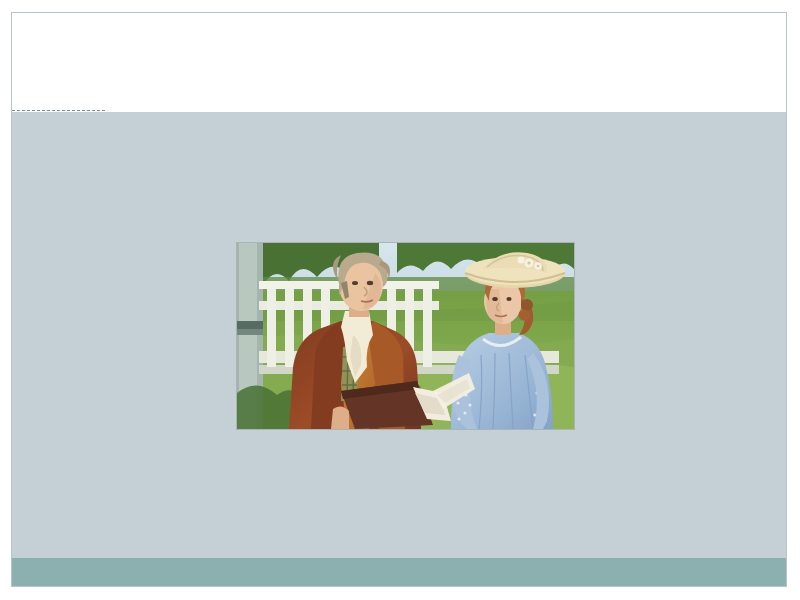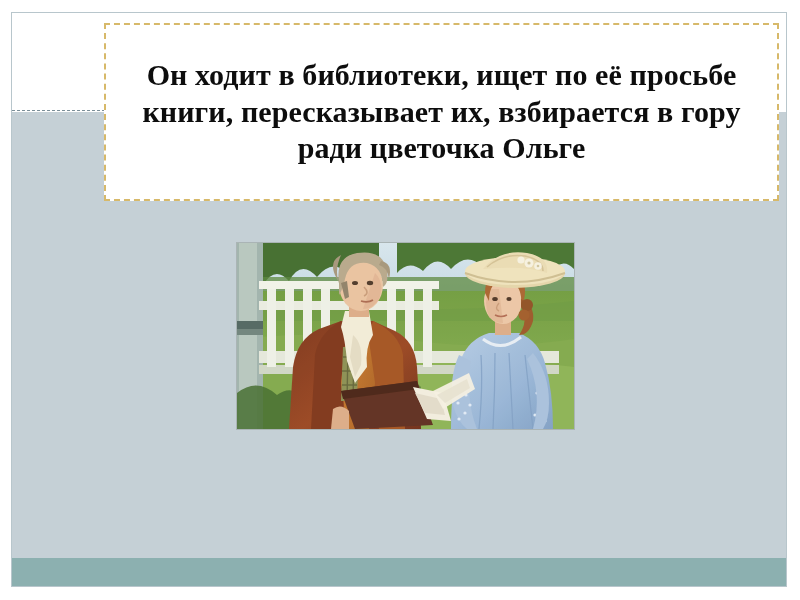--- a/index.html
+++ b/index.html
@@ -109,23 +109,20 @@
 </head>
 <body>
 
 <div id="slide">
 
   <div class="band-white"></div>
   <div class="band-body"></div>
   <div class="band-teal"></div>
   <div class="divider-dashed"></div>
 
-  <div id="title-box">
-    <span id="title-text">Он ходит в библиотеки, ищет по её  просьбе книги, пересказывает их, взбирается в гору ради цветочка Ольге</span>
-  </div>
 
   <div id="photo">
     <svg viewBox="0 0 337 186" preserveAspectRatio="none">
       <defs>
         <linearGradient id="skyG" x1="0" y1="0" x2="0" y2="1">
           <stop offset="0%" stop-color="#d6e6f0"></stop>
           <stop offset="100%" stop-color="#c2d8e4"></stop>
         </linearGradient>
         <linearGradient id="grassG" x1="0" y1="0" x2="0" y2="1">
           <stop offset="0%" stop-color="#6e9b3e"></stop>

